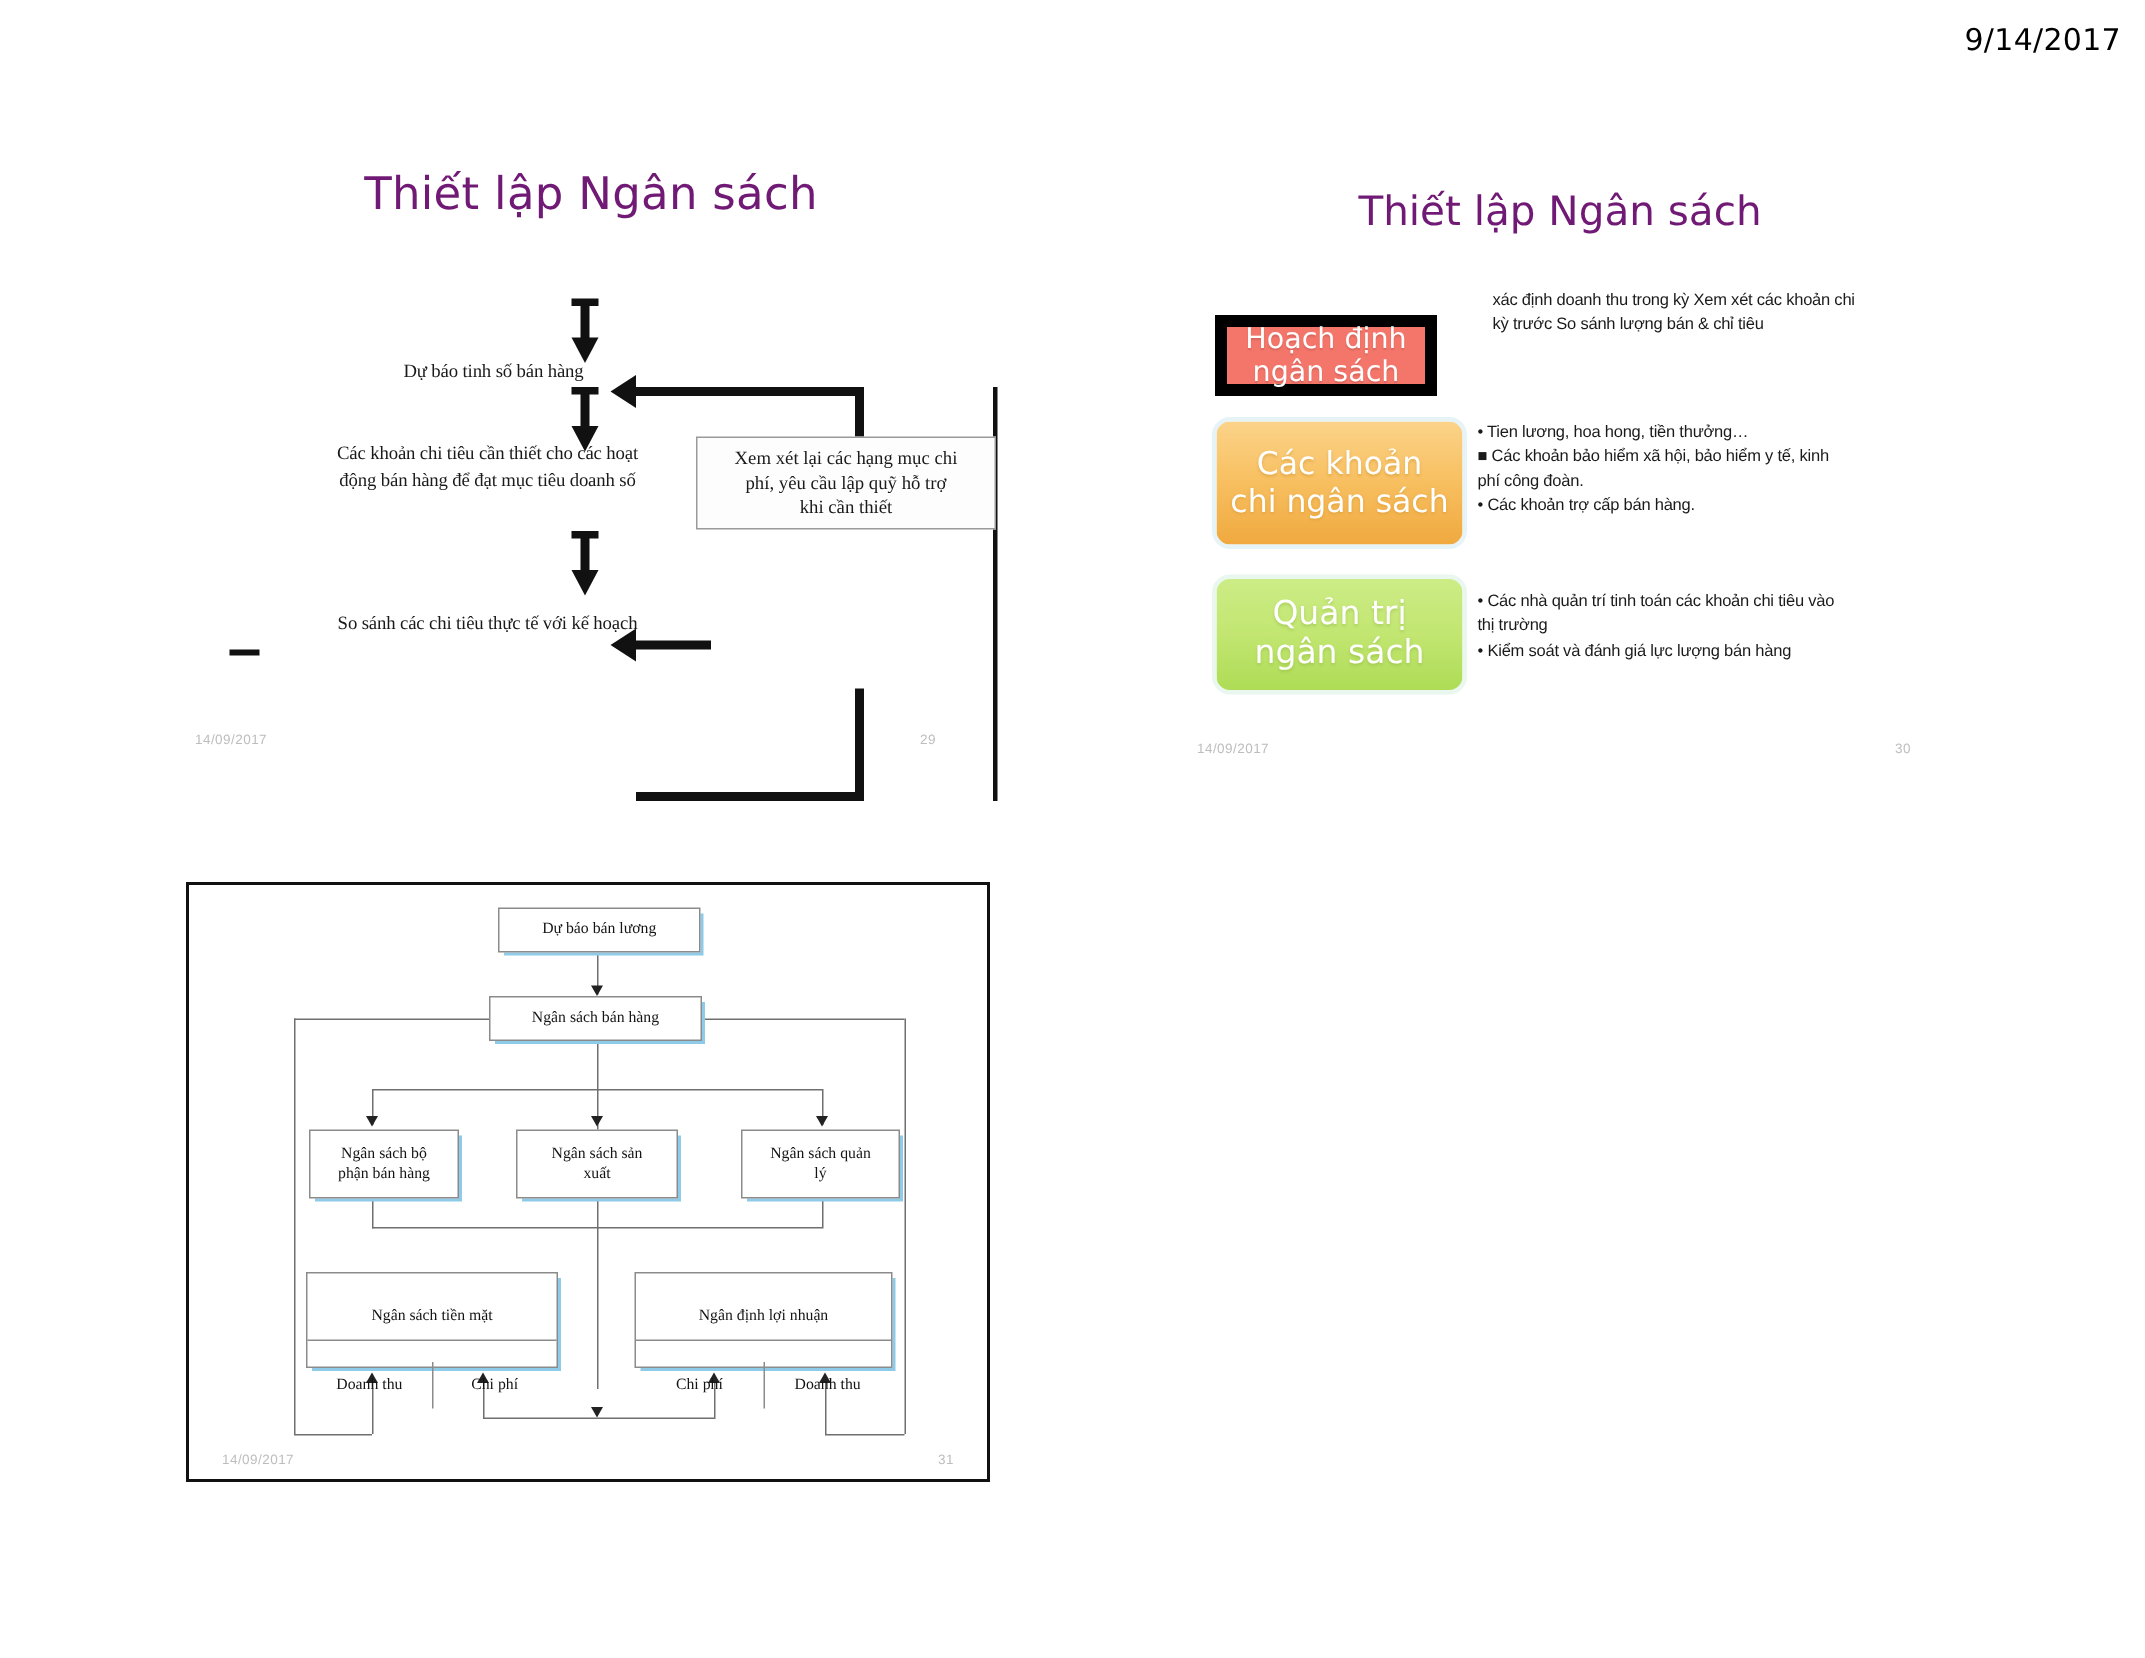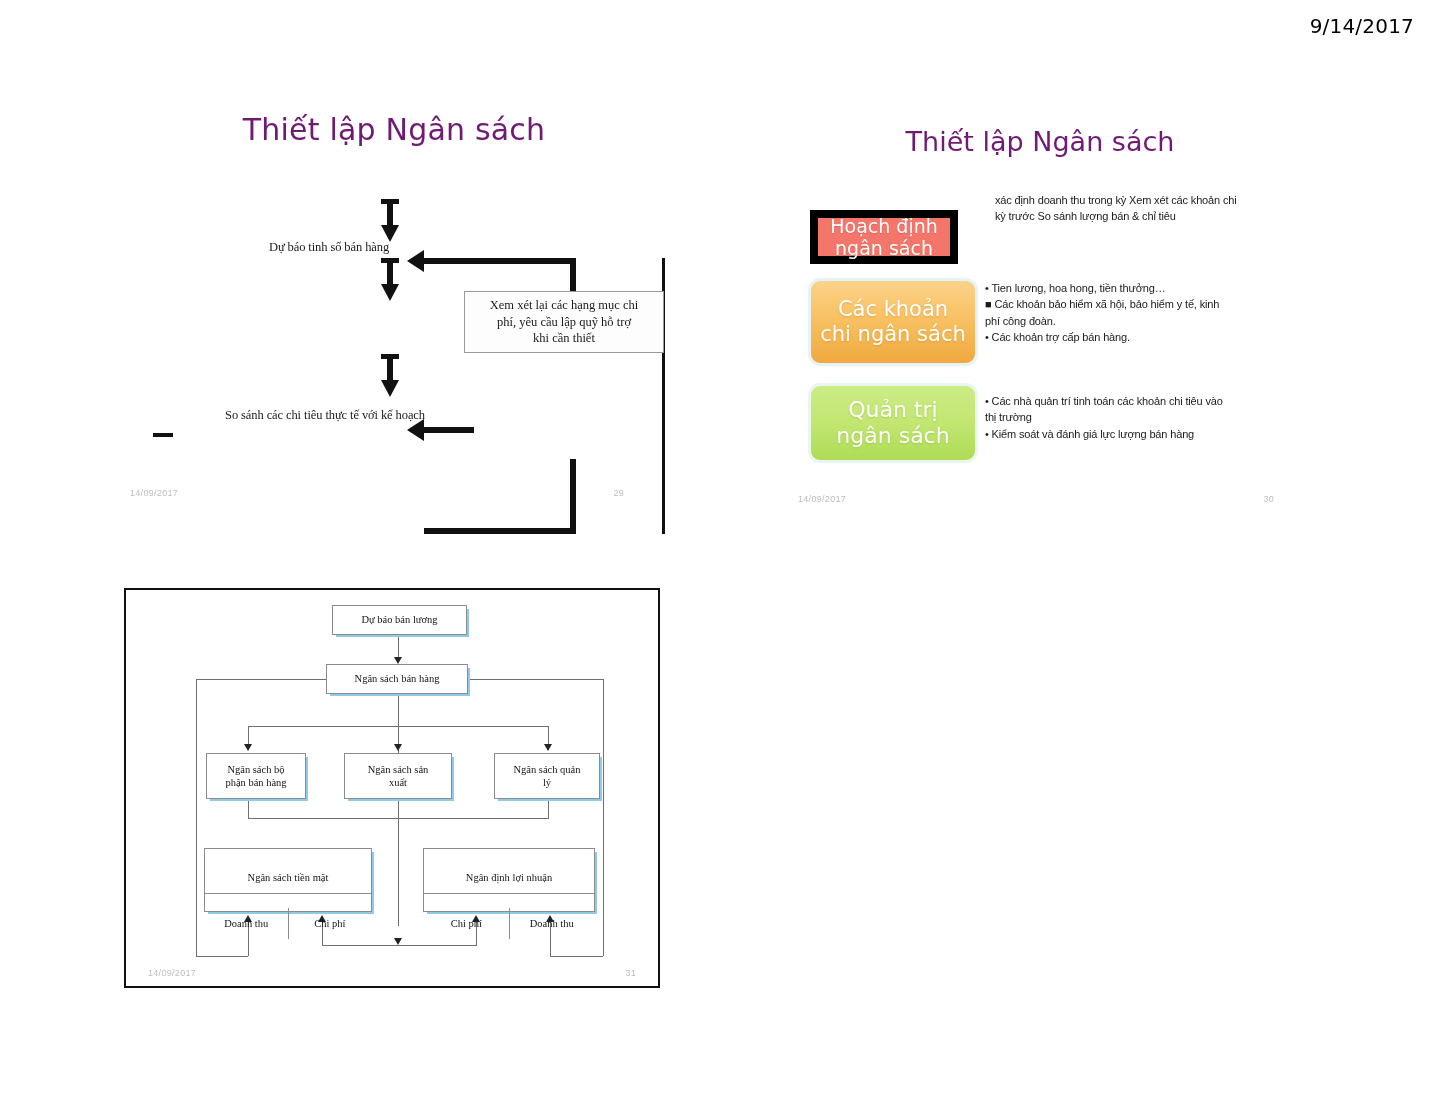--- a/index.html
+++ b/index.html
@@ -235,20 +235,22 @@
         <div class="head"></div>
     </div>
 
     <div class="s29-text t2" style="white-space:pre-line">Dự báo tinh số bán hàng</div>
     <div class="s29-arrow a2">
       <div class="bar"></div>
         <div class="stem"></div>
         <div class="head"></div>
     </div>
 
+    <div class="s29-text t3" style="white-space:pre-line">Các khoản chi tiêu cần thiết cho các hoạt
+động bán hàng để đạt mục tiêu doanh số</div>
     <div class="s29-arrow a3">
       <div class="bar"></div>
         <div class="stem"></div>
         <div class="head"></div>
     </div>
 
     <div class="s29-text t4" style="white-space:pre-line">So sánh các chi tiêu thực tế với kế hoạch</div>
     <div class="s29-tailbar"></div>
 
     <div class="hv s29-l-top"></div>

